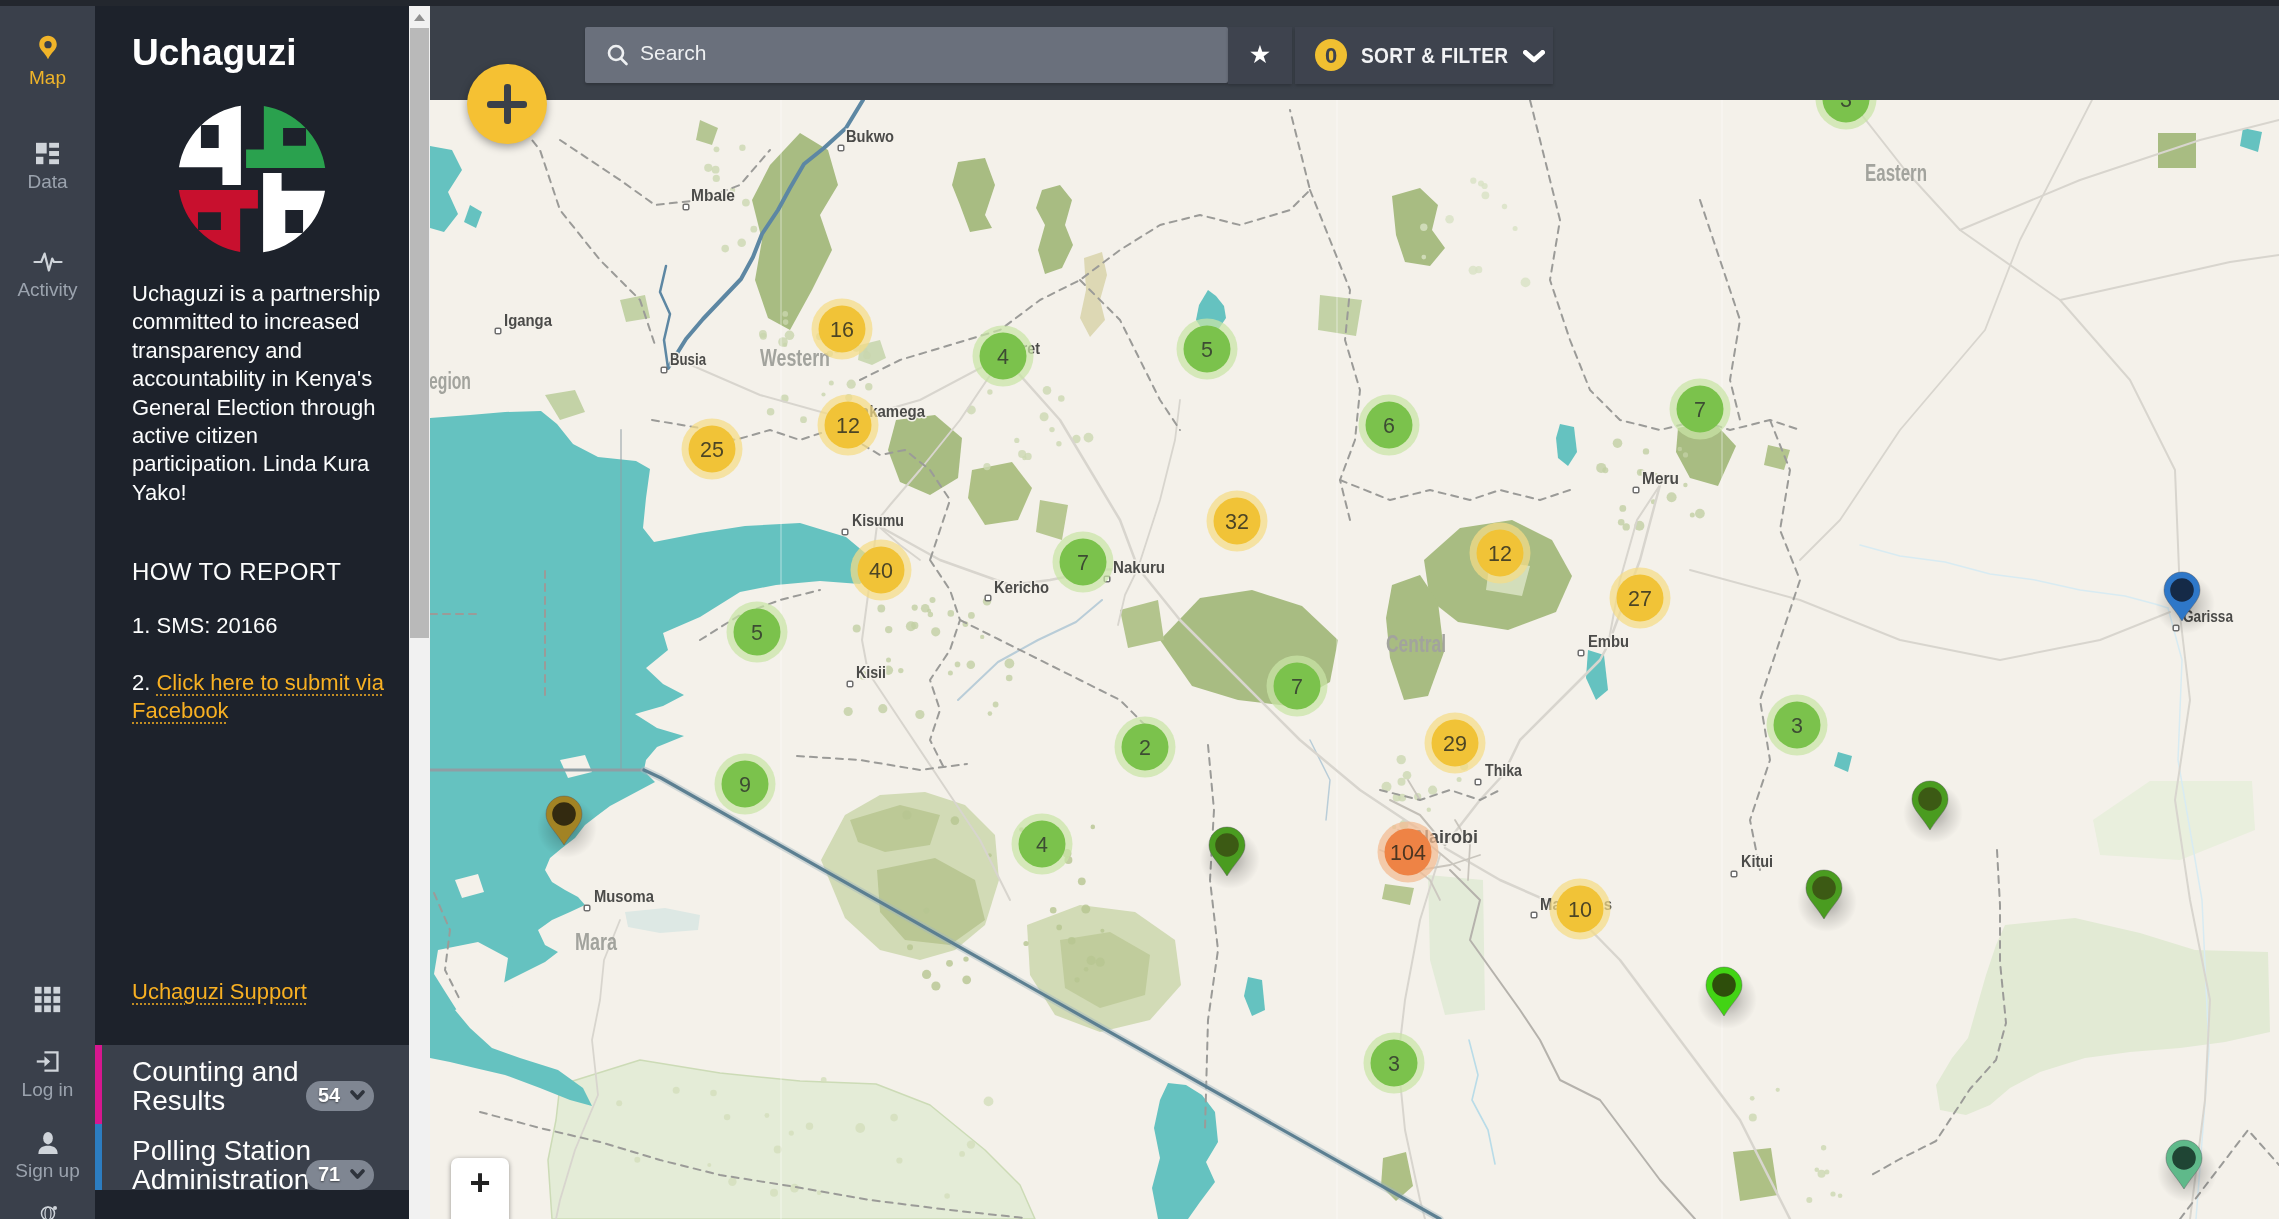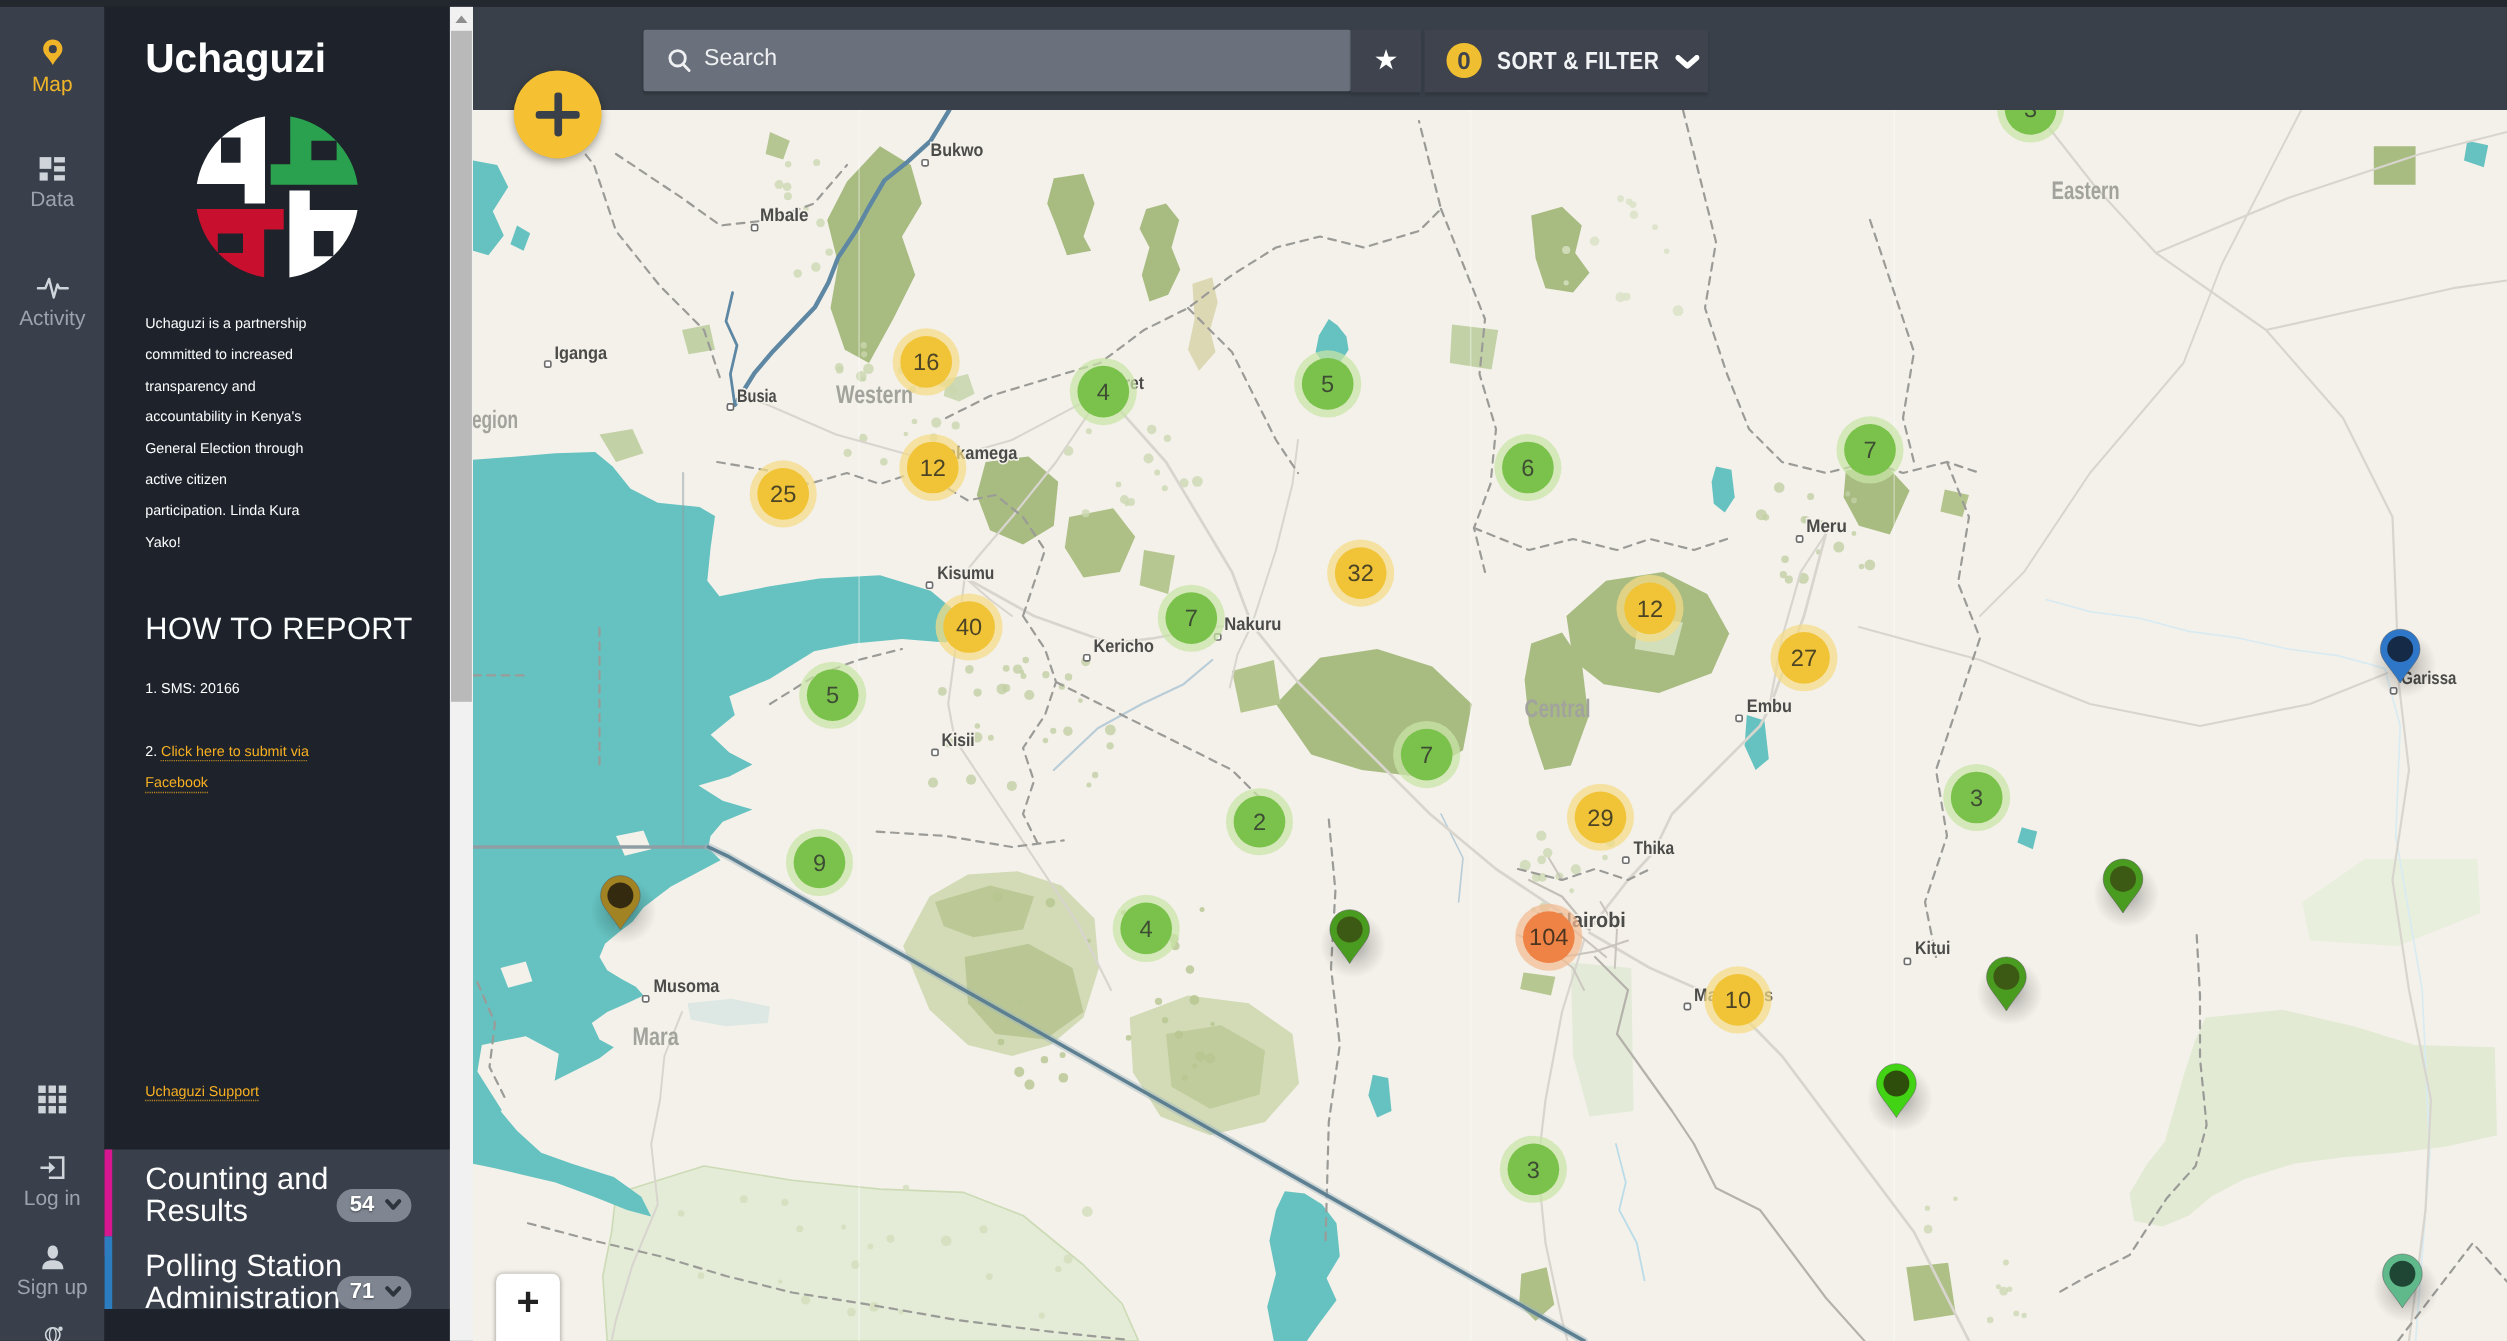--- a/index.html
+++ b/index.html
@@ -23,21 +23,21 @@
   #sortbadge{left:20px;top:12px;width:32px;height:32px;border-radius:16px;background:#f0bf31;
      color:#3e434e;font-size:22px;font-weight:bold;text-align:center;line-height:33px;}
   #sorttext{left:66px;top:16px;font-size:22.5px;font-weight:bold;color:#f2f3f5;letter-spacing:0.4px;transform:scaleX(0.85);transform-origin:0 0;white-space:nowrap;}
   #fab{left:467px;top:64px;width:80px;height:80px;border-radius:40px;background:#f5c133;z-index:25;
      box-shadow:0 3px 8px rgba(0,0,0,0.35);}
   #fab .h{position:absolute;left:20px;top:36.5px;width:40px;height:7.5px;border-radius:3px;background:#3a4049;}
   #fab .v{position:absolute;left:36.5px;top:20px;width:7.5px;height:40px;border-radius:3px;background:#3a4049;}
   #zoomctl{left:451px;top:1158px;width:58px;height:70px;background:#fff;border-radius:7px;z-index:15;
      box-shadow:0 1px 5px rgba(0,0,0,0.4);color:#222;font-size:36px;text-align:center;line-height:50px;font-weight:bold;}
   h1{margin:0;font-size:37px;font-weight:bold;color:#fff;}
-  .sb{position:absolute;left:37px;color:#fcfdfd;font-size:13px;line-height:28.4px;}
+  .sb{position:absolute;left:37px;color:#fcfdfd;font-size:22px;line-height:28.4px;}
   .lnk{color:#f8b022;text-decoration:underline dotted rgba(248,176,34,0.75);text-underline-offset:4px;}
   .cat{position:absolute;left:0;width:314px;background:#3a404b;}
   .catbar{position:absolute;left:0;top:0;width:7px;height:100%;}
   .cattxt{position:absolute;left:37px;color:#fdfdfd;font-size:28px;line-height:28.5px;font-weight:400;}
   .badge{position:absolute;left:211px;width:68px;height:30px;border-radius:15px;background:#7f8692;
      color:#fff;font-size:20px;}
   .badge b{position:absolute;left:12px;top:3px;font-weight:bold;text-shadow:0 1px 2px rgba(0,0,0,0.5);}
   .badge svg{position:absolute;right:9px;top:9px;}
 </style>
 </head>
@@ -565,21 +565,21 @@
   <h1 class="abs" style="left:37px;top:26px;">Uchaguzi</h1>
   <svg class="abs" style="left:83px;top:99px;" width="148" height="148" viewBox="-100 -100 200 200">
     <g>
       <path fill="#ffffff" transform="rotate(270)" fill-rule="evenodd" d="M16,-98.7 A100,100 0 0 1 98.9,-15 L-8,-15 L-8,-40 L16,-40 Z M42,-69 L73,-69 L73,-45 L42,-45 Z"></path>
       <path fill="#2aa14e" fill-rule="evenodd" d="M16,-98.7 A100,100 0 0 1 98.9,-15 L-8,-15 L-8,-40 L16,-40 Z M42,-69 L73,-69 L73,-45 L42,-45 Z"></path>
       <path fill="#c8102e" transform="rotate(180)" fill-rule="evenodd" d="M16,-98.7 A100,100 0 0 1 98.9,-15 L-8,-15 L-8,-40 L16,-40 Z M42,-69 L73,-69 L73,-45 L42,-45 Z"></path>
       <path fill="#ffffff" transform="rotate(90)" fill-rule="evenodd" d="M16,-98.7 A100,100 0 0 1 98.9,-15 L-8,-15 L-8,-40 L16,-40 Z M42,-69 L73,-69 L73,-45 L42,-45 Z"></path>
     </g>
   </svg>
   <div class="sb" style="top:274px;">Uchaguzi is a partnership<br>committed to increased<br>transparency and<br>accountability in Kenya's<br>General Election through<br>active citizen<br>participation. Linda Kura<br>Yako!</div>
-  <div class="sb" style="top:552px;font-size:28px;letter-spacing:0.4px;">HOW TO REPORT</div>
+  <div class="sb" style="top:552px;font-size:24px;letter-spacing:0.4px;">HOW TO REPORT</div>
   <div class="sb" style="top:606px;">1. SMS: 20166</div>
   <div class="sb" style="top:663px;">2. <span class="lnk">Click here to submit via<br>Facebook</span></div>
   <div class="sb" style="top:972px;"><span class="lnk">Uchaguzi Support</span></div>
   <div class="cat" style="top:1039px;height:96px;">
     <div class="catbar" style="background:#d6178f;"></div>
     <div class="cattxt" style="top:13px;">Counting and<br>Results</div>
     <div class="badge" style="top:36px;">
         <b>54</b>
       <svg width="15" height="11" viewBox="0 0 15 11">
           <path d="M2 2 L7.5 8 L13 2" fill="none" stroke="#2e333c" stroke-width="3.6" stroke-linecap="round" stroke-linejoin="round"></path>

